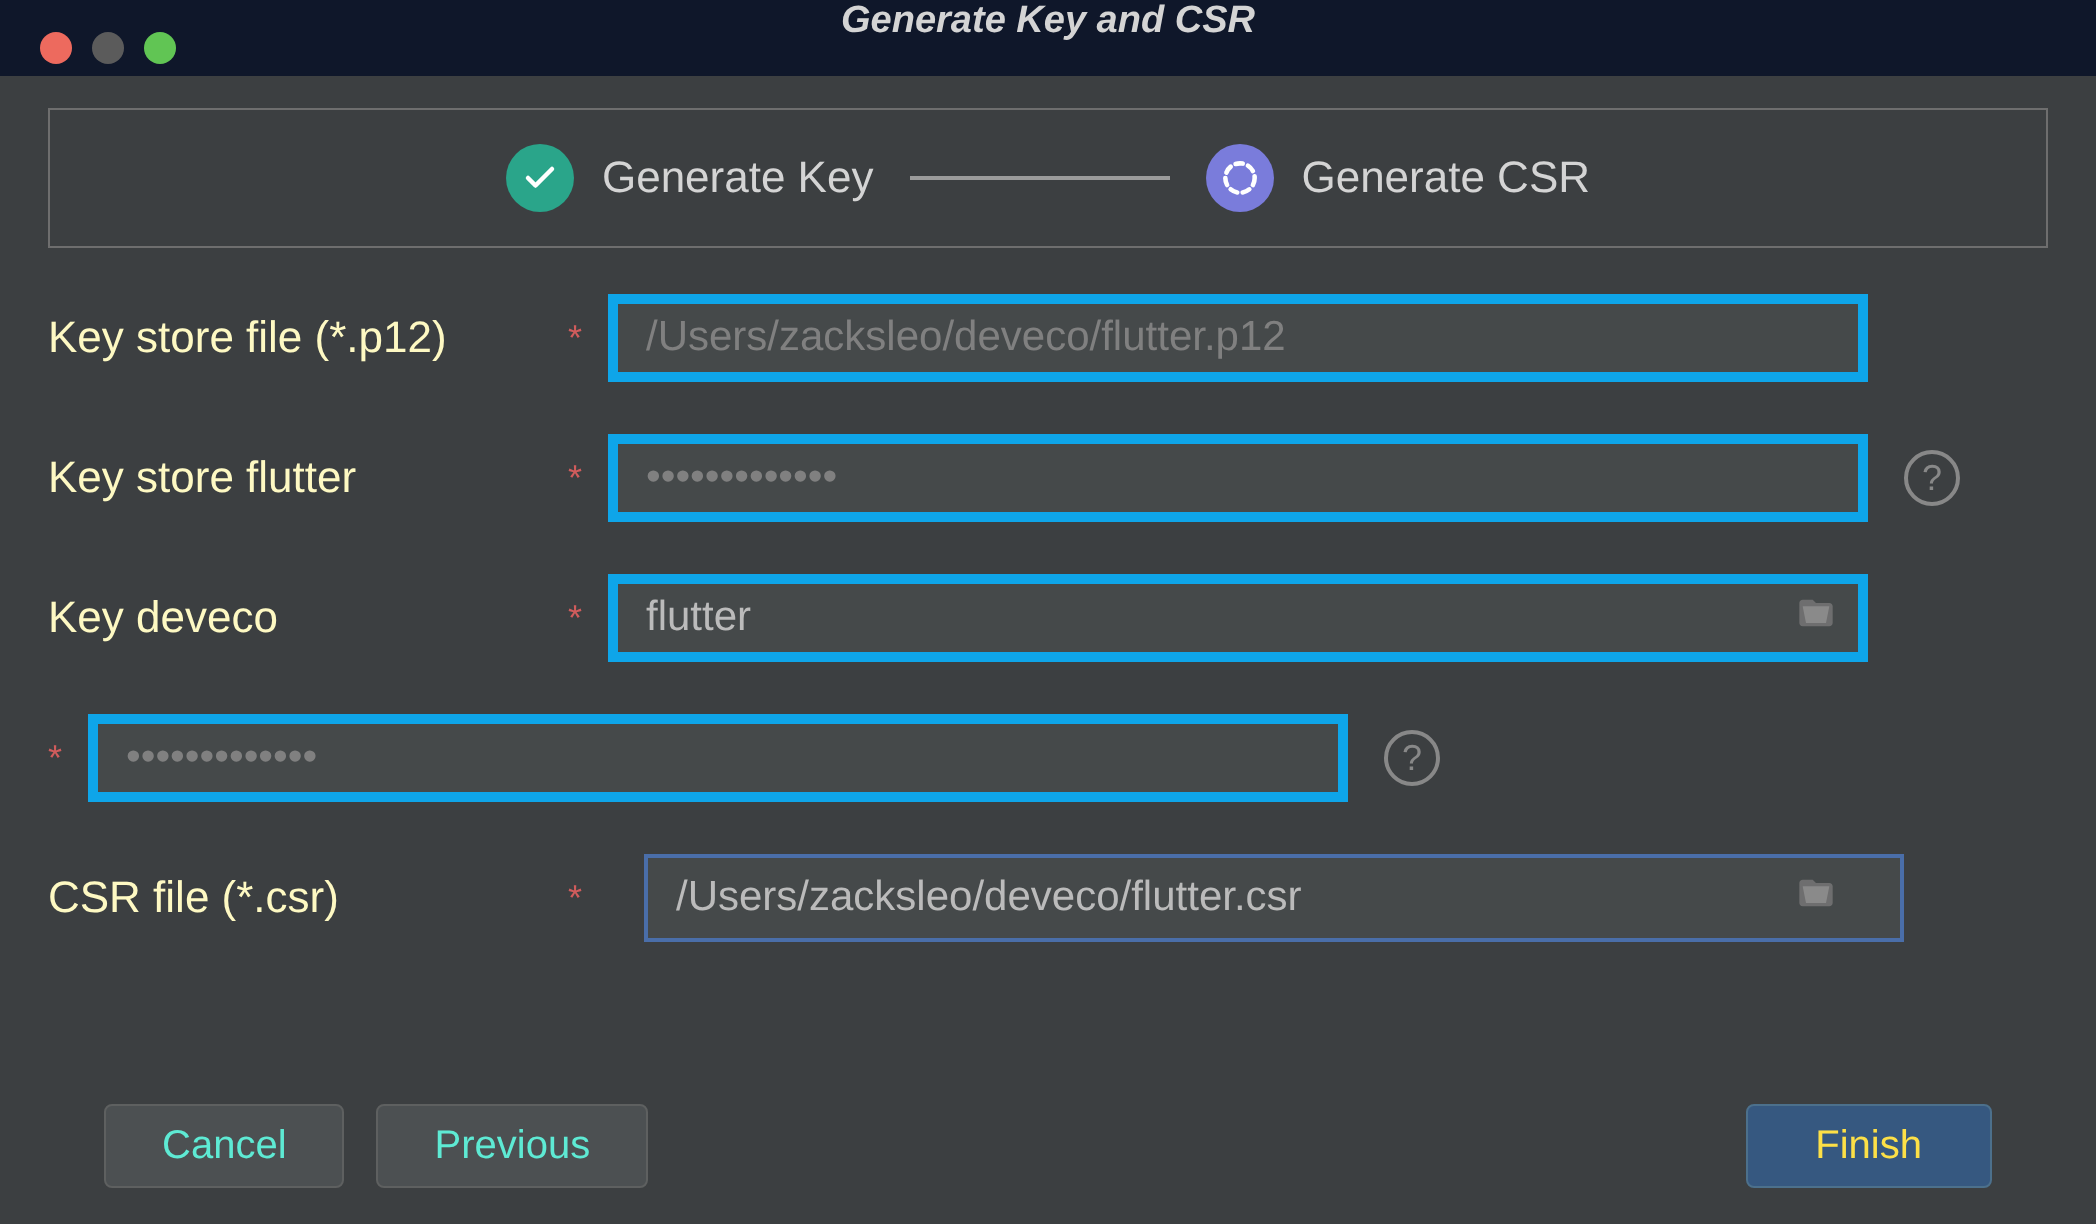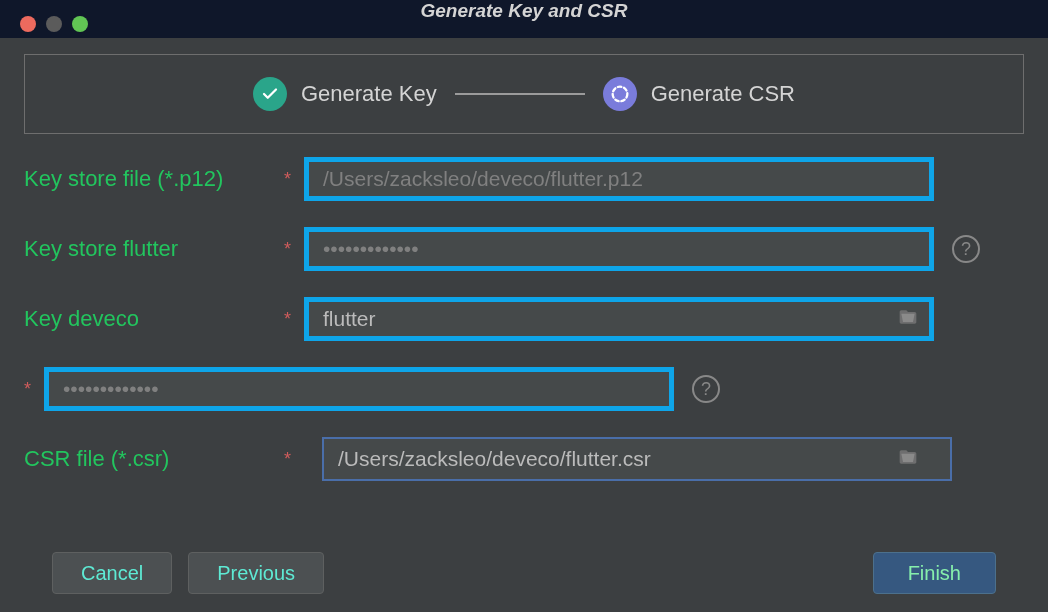--- a/index.html
+++ b/index.html
@@ -43,21 +43,21 @@
       text-align: center;
       font-size: 19px;
       font-weight: 600;
       color: #d4d4d4;
     }
     .content {
       padding: 16px 24px 0 24px;
     }
     .stepper-box {
       border: 1px solid #6e6e6e;
-      height: 80px;
+      height: 70px;
       display: flex;
       align-items: center;
       justify-content: center;
       gap: 18px;
       margin-bottom: 22px;
     }
     .step {
       display: flex;
       align-items: center;
       gap: 14px;
@@ -90,21 +90,21 @@
     }
     .form-row {
       display: flex;
       align-items: center;
       margin-bottom: 24px;
       height: 46px;
     }
     .form-label {
       width: 260px;
       font-size: 22px;
-      color: #22c55e;
+      color: #fef9c3;
     }
     .required {
       color: #d05c5c;
       width: 20px;
       font-size: 18px;
     }
     .input-wrap {
       position: relative;
       flex: 0 0 630px;
     }
@@ -163,21 +163,21 @@
       background: #4c5052;
       border: 1px solid #5e6060;
       color: #5eead4;
       font-size: 20px;
       border-radius: 4px;
       cursor: pointer;
     }
     .btn.primary {
       background: #365880;
       border: 1px solid #4c708c;
-      color: #86efac;
+      color: #fde047;
       margin-left: auto;
       padding: 0 34px;
     }
   </style>
 </head>
 <body>
 
 <div class="titlebar">
   <div class="traffic-lights">
     <div class="traffic-light tl-close"></div>

